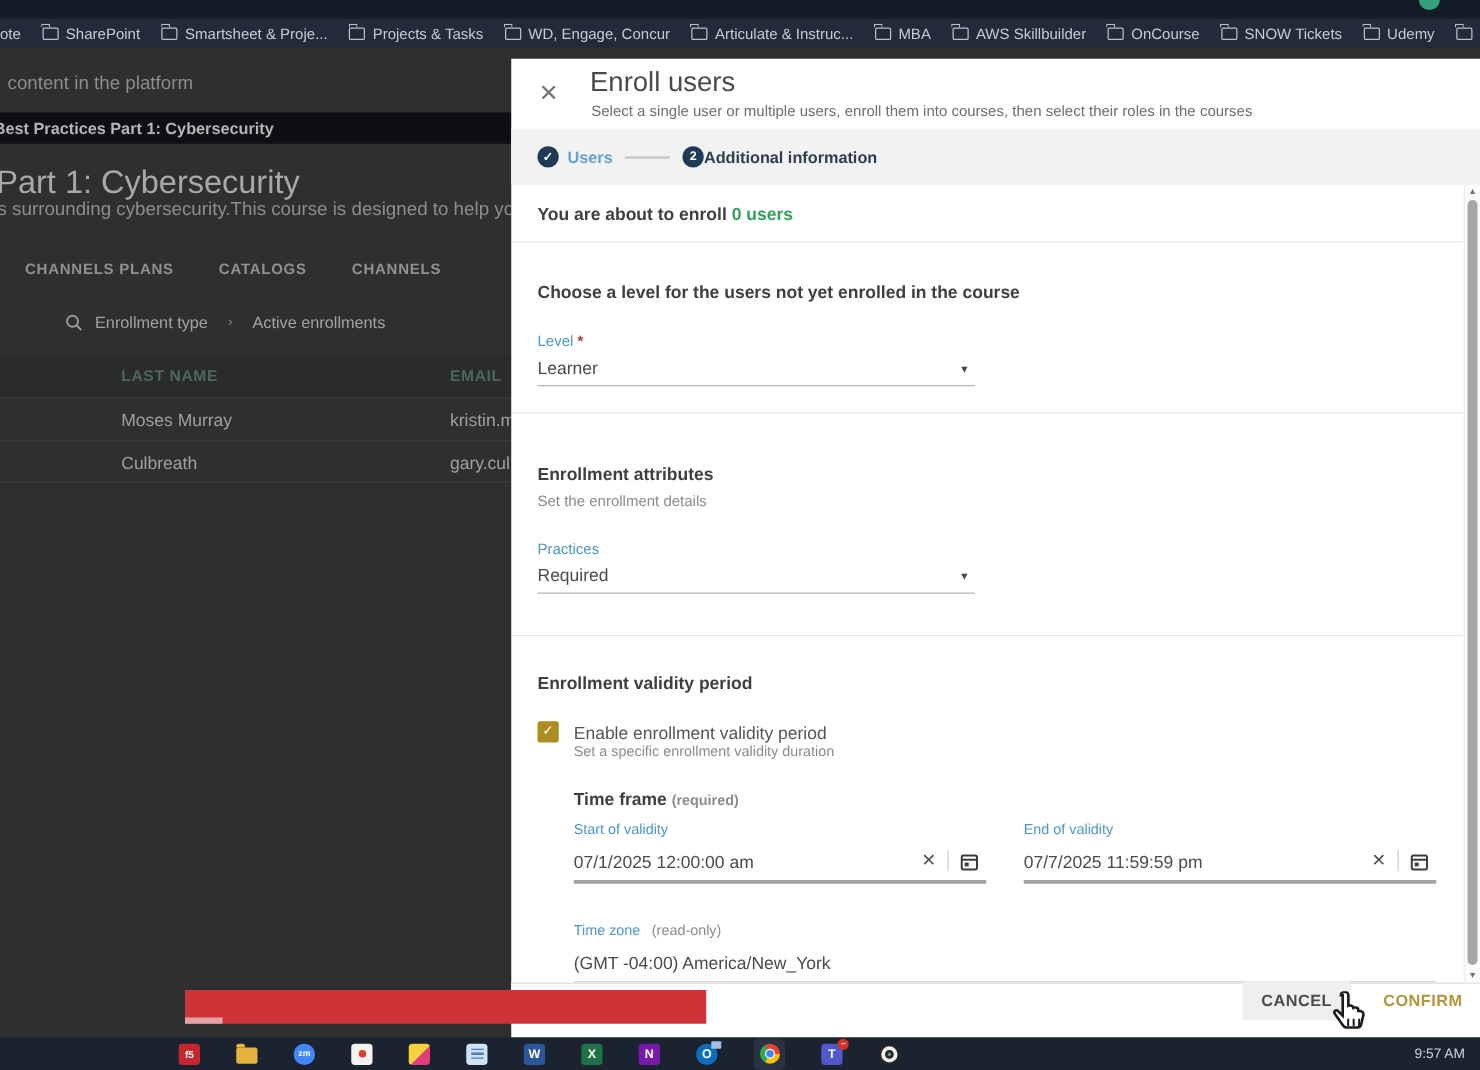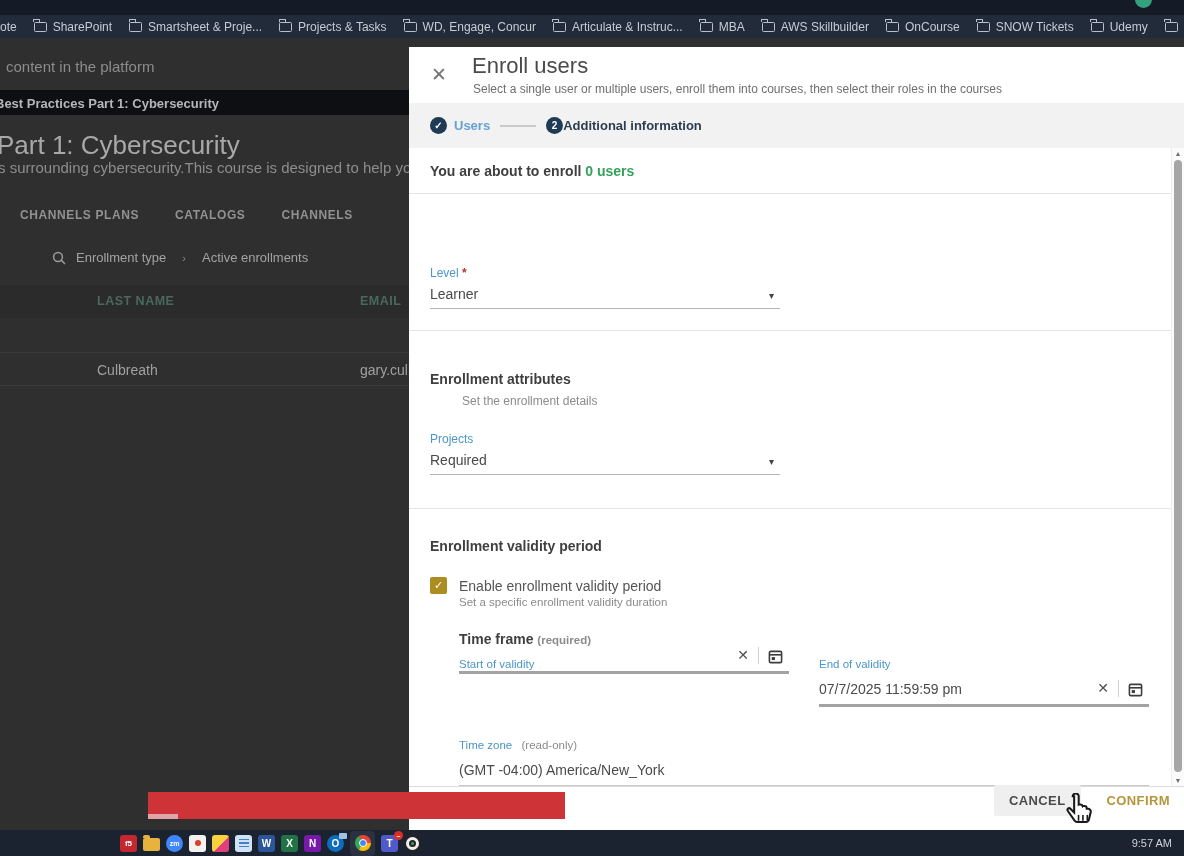--- a/index.html
+++ b/index.html
@@ -44,21 +44,21 @@
   .step-label-next { margin-left:0; font-size:13px; font-weight:bold; color:#2d3d4f; }
 
   .divider { position:absolute; left:0; right:13px; height:1px; background:#e5e5e5; }
   .dv1 { top:146px; } .dv2 { top:283px; } .dv3 { top:461px; }
 
   .enroll-line { position:absolute; left:21px; top:116px; font-size:14px; font-weight:bold; color:#3f3f3f; }
   .enroll-count { color:#34a05c; }
 
   .sec-heading { position:absolute; left:21px; font-size:14px; font-weight:bold; color:#3f3f3f; }
   .h-level { top:178px; } .h-attr { top:324px; } .h-validity { top:491px; }
-  .sec-sub { position:absolute; left:21px; top:347px; font-size:12px; color:#8b8b8b;margin-left:32px; }
+  .sec-sub { position:absolute; left:21px; top:347px; font-size:12px; color:#8b8b8b; }
 
   .select-field { position:absolute; left:21px; width:350px; border-bottom:1px solid #b5b5b5; cursor:pointer; }
   .sf-level { top:219px; } .sf-priority { top:385px; }
   .field-label { font-size:12px; color:#4b96ca; line-height:14px; }
   .req-star { color:#b03a2e; font-weight:bold; }
   .field-value { font-size:14px; color:#4a4a4a; line-height:19px; margin-top:5px; padding-bottom:4px; }
   .caret { position:absolute; right:6px; bottom:7px; font-size:10px; color:#444; }
 
   .checkbox { position:absolute; left:21px; top:530px; width:17px; height:17px; background:#ad8d21; border-radius:2px; color:#fff; font-size:11px; text-align:center; line-height:17px; cursor:pointer; }
   .cb-label { position:absolute; left:50px; top:531px; font-size:14px; color:#555; }
@@ -91,21 +91,21 @@
 
   
   .red-bar { position:absolute; left:148px; top:792px; width:417px; height:27px; background:#ce3338; }
   .red-bar-progress { position:absolute; left:0; bottom:0; width:30px; height:5px; background:#e2a3a8; }
 
   
   .cursor { position:absolute; left:1062px; top:793px; width:36px; height:38px; z-index:50; pointer-events:none; }
 
   
   .taskbar { position:absolute; left:0; bottom:0; width:100%; height:26px; background:#1b2330; }
-  .tb-icons { position:absolute; left:97px; top:0; height:26px; display:flex; align-items:center; gap:6px; }
+  .tb-icons { position:absolute; left:97px; top:0; height:26px; display:flex; align-items:center; gap:29px; }
   .tb-time { position:absolute; right:12px; top:0; line-height:26px; font-size:11px; color:#ced2d9; }
   .ic { width:17px; height:17px; border-radius:3px; display:flex; align-items:center; justify-content:center; font-weight:bold; color:#fff; font-size:10px; flex:0 0 auto; cursor:pointer; position:relative; }
   .ic-win { display:grid; grid-template-columns:7px 7px; grid-template-rows:7px 7px; gap:1.5px; border-radius:0; background:none; }
   .ic-win i { background:#37a5e9; }
   .ic-f5 { background:#c4272e; font-size:8px; }
   .ic-folder { width:17px; height:13px; background:#e8b33c; border-radius:2px; position:relative; margin-top:2px; }
   .ic-folder::before { content:""; position:absolute; top:-3px; left:0; width:7px; height:3px; background:#e8b33c; border-radius:2px 2px 0 0; }
   .ic-zoom { border-radius:50%; background:#4087fc; font-size:7px; }
   .ic-rec { background:#f4f2ee; }
   .ic-rec i { width:6px; height:6px; border-radius:50%; background:#d8402f; }
@@ -198,20 +198,24 @@
           <line x1="9.4" y1="9.4" x2="13" y2="13" stroke="#9a9a9a" stroke-width="1.5"></line>
         </svg>
       <span>Enrollment type</span>
       <span class="sep">›</span>
       <span>Active enrollments</span>
     </div>
     <div class="pg-thead">
       <span class="col-name">LAST NAME</span>
       <span class="col-email">EMAIL</span>
     </div>
+    <div class="pg-row row-1">
+      <span class="col-name">Moses Murray</span>
+      <span class="col-email">kristin.m</span>
+    </div>
     <div class="pg-row row-2">
       <span class="col-name">Culbreath</span>
       <span class="col-email">gary.culb</span>
     </div>
   </div>
 
   <div class="modal">
     <span class="close-x">✕</span>
     <div class="modal-title">Enroll users</div>
     <div class="modal-subtitle">Select a single user or multiple users, enroll them into courses, then select their roles in the courses</div>
@@ -223,47 +227,49 @@
       <span class="step-circle">2</span>
       <span class="step-label-next">Additional information</span>
     </div>
 
     <div class="enroll-line">
       <span>You are about to enroll</span>
       <span class="enroll-count">0 users</span>
     </div>
     <div class="divider dv1"></div>
 
+    <div class="sec-heading h-level">Choose a level for the users not yet enrolled in the course</div>
     <div class="select-field sf-level">
       <div class="field-label"><span>Level</span> <span class="req-star">*</span></div>
       <div class="field-value">Learner</div>
       <span class="caret">▾</span>
     </div>
     <div class="divider dv2"></div>
 
     <div class="sec-heading h-attr">Enrollment attributes</div>
     <div class="sec-sub">Set the enrollment details</div>
     <div class="select-field sf-priority">
-      <div class="field-label"><span>Projects</span></div>
+      <div class="field-label"><span>Practices</span></div>
       <div class="field-value">Required</div>
       <span class="caret">▾</span>
     </div>
     <div class="divider dv3"></div>
 
     <div class="sec-heading h-validity">Enrollment validity period</div>
     <div class="checkbox">✓</div>
     <div class="cb-label">Enable enrollment validity period</div>
     <div class="cb-sub">Set a specific enrollment validity duration</div>
     <div class="timeframe-line">
       <span>Time frame</span>
       <span class="tf-req">(required)</span>
     </div>
 
     <div class="date-field df-start">
       <div class="df-label">Start of validity</div>
+      <div class="df-value">07/1/2025 12:00:00 am</div>
       <span class="df-clear">✕</span>
       <span class="df-sep"></span>
       <svg class="df-cal" viewBox="0 0 16 16">
           <rect x="1.5" y="2.5" width="13" height="12" rx="1.5" fill="none" stroke="#3d3d3d" stroke-width="1.7"></rect>
           <line x1="1.5" y1="6.2" x2="14.5" y2="6.2" stroke="#3d3d3d" stroke-width="1.7"></line>
           <rect x="4" y="8.6" width="3.4" height="3.2" fill="#3d3d3d"></rect>
         </svg>
     </div>
     <div class="date-field df-end">
       <div class="df-label">End of validity</div>

